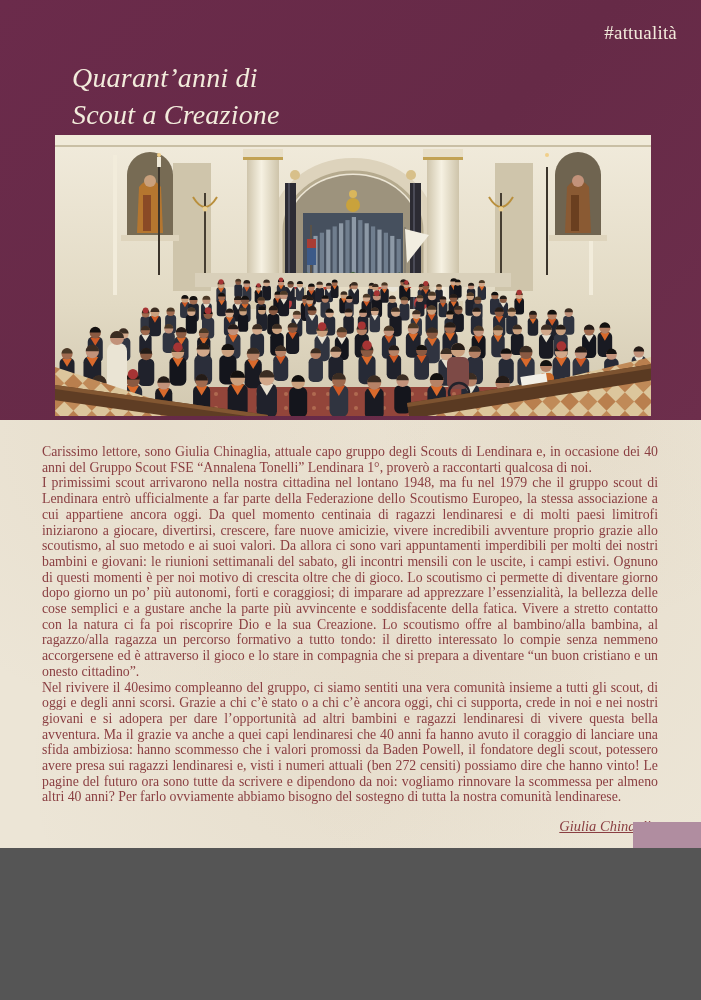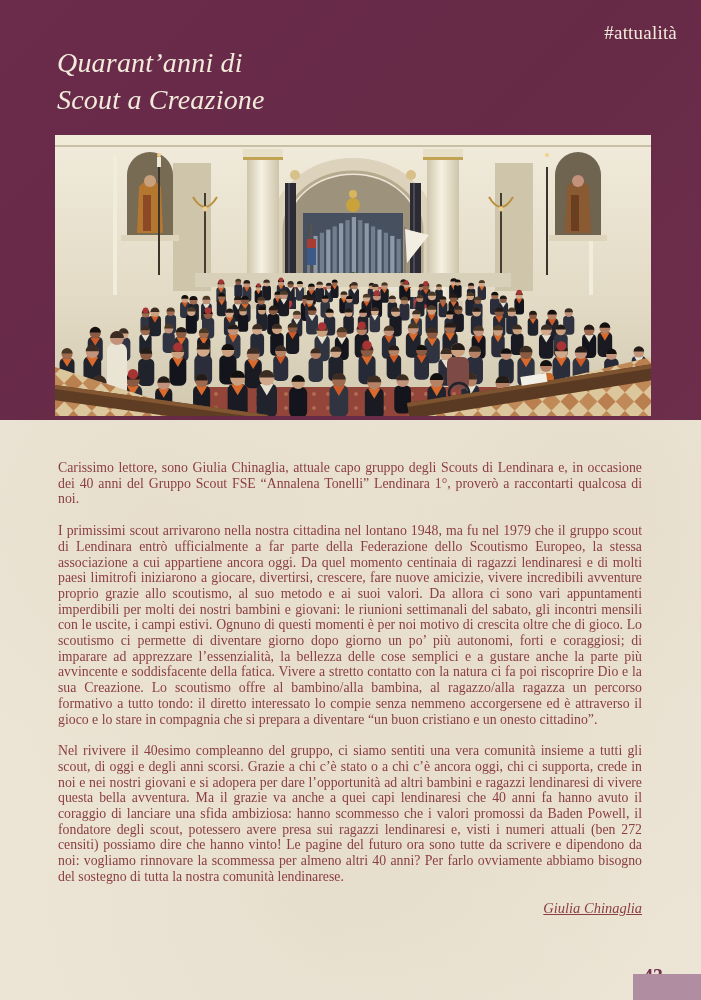--- a/index.html
+++ b/index.html
@@ -1,52 +1,52 @@
 <!DOCTYPE html>
 <html lang="it" style="--band: #6b2b4b; --page_bg: #ece5d6; --body_text: #8a3e41; --title_text: #f2ebdb; --page_number: #73304f; --accent: #b08da0;"><head>
 <meta charset="utf-8">
 <style>
   html,body{margin:0;padding:0;}
   body{background:#555; font-family:"Liberation Serif", serif;}
   .page{
-    position:relative; width:701px; height:1000px; margin:0 auto;
+    position:relative; width:701px; height:848px; margin:0 auto;
     background-color:var(--page_bg,#ece5d6);
     background-image:
       radial-gradient(circle at 22% 52%, rgba(175,145,100,.08), transparent 40%),
       radial-gradient(circle at 72% 66%, rgba(175,145,100,.07), transparent 45%),
       radial-gradient(circle at 46% 90%, rgba(160,130,90,.06), transparent 35%),
       radial-gradient(circle at 85% 48%, rgba(160,130,90,.05), transparent 30%);
     overflow:hidden;
   }
   .band{
     position:absolute; left:0; top:0; width:701px; height:420px;
     background:linear-gradient(135deg, var(--band,#6b2b4b) 0%, #662a47 55%, #6d2e4c 100%);
   }
   .hashtag{
     position:absolute; top:22px; right:24px;
     font-size:19px; color:var(--title_text,#f2ebdb); letter-spacing:.2px;
   }
   .title{
-    position:absolute; left:57px; top:44px; margin:0;
+    position:absolute; left:57px; top:44px; margin:15px;
     font-style:italic; font-weight:normal;
     font-size:28px; line-height:37px; color:var(--title_text,#f2ebdb);
     letter-spacing:.2px;
   }
   .title span{display:block;}
   .photo{
     position:absolute; left:55px; top:135px; width:596px; height:281px;
     overflow:hidden; background:#e6dfcd;
   }
   .photo svg{display:block;}
   .article{
     position:absolute; left:42px; top:444px; width:616px;
     color:var(--body_text,#8a3e41);
     font-size:13.8px; line-height:15.7px;
   }
-  .article p{margin:16px; text-align:justify; text-justify:inter-word;}
+  .article p{margin:0; text-align:justify; text-justify:inter-word;}
   .article p.signature{
     text-align:right; font-style:italic; margin-top:14px; font-size:14.5px;text-decoration:underline;
   }
   .page-number{
     position:absolute; top:965px; right:38px;
     font-size:20px; font-weight:600; color:var(--page_number,#73304f);
   }
   .corner-block{
     position:absolute; right:0; bottom:0; width:68px; height:26px;
     background:var(--accent,#b08da0);

